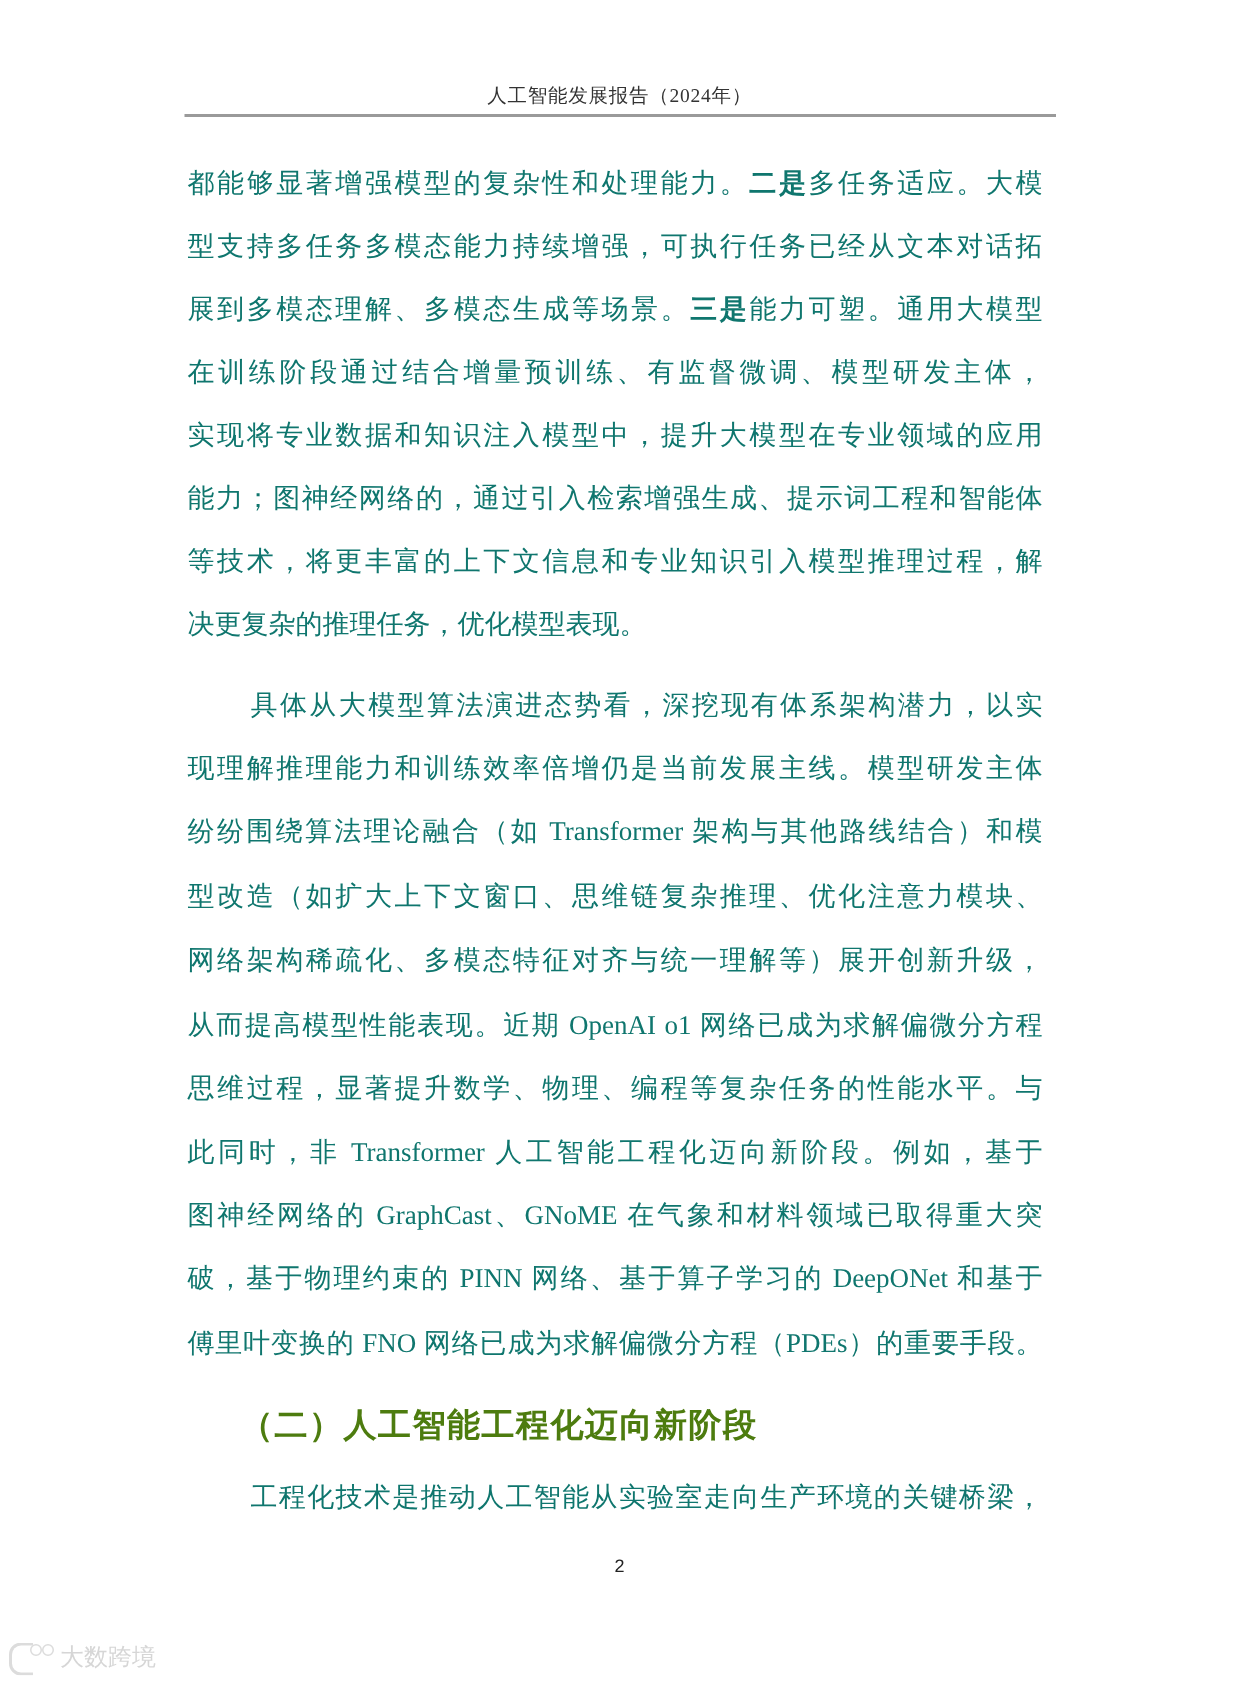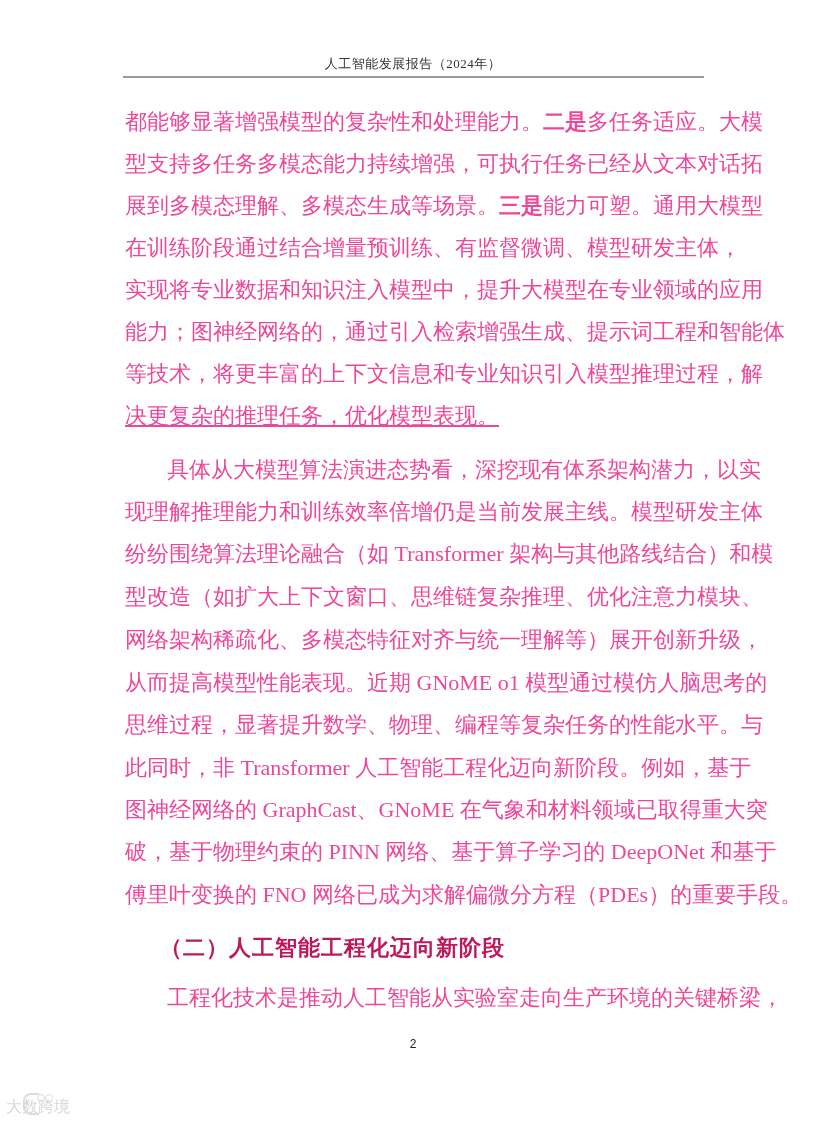--- a/index.html
+++ b/index.html
@@ -3,32 +3,32 @@
 <meta charset="utf-8">
 <style>
   html, body { margin: 0; padding: 0; background: #ffffff; }
   body { width: 827px; height: 1122px; position: relative; overflow: hidden;
          font-family: "Liberation Serif", "DejaVu Serif", serif; color: #1a1a1a; }
   .page { position: absolute; left: 0; top: 0; width: 779px; height: 1122px; background: #fff; }
   .running-header { position: absolute; left: 123px; width: 580px; top: 55px; text-align: center;
          font-size: 13px; color: #333; font-family: "Liberation Serif", "DejaVu Serif", serif; letter-spacing: 0.5px; }
   .header-rule { position: absolute; left: 123px; width: 581px; top: 76px; height: 2px; background: #9a9a9a; }
   .line { position: absolute; left: 125px; width: 570px; height: 30px; line-height: 30px;
-          font-size: 22px; white-space: nowrap; text-align: justify; text-align-last: justify;
-          font-family: "Liberation Serif", "DejaVu Sans", serif; color: #ec4899; }
-  .line.last { text-align-last: left; text-decoration: underline; }
+          font-size: 18px; white-space: nowrap; text-align: justify; text-align-last: justify;
+          font-family: "Liberation Serif", "DejaVu Sans", serif; color: #0f766e; }
+  .line.last { text-align-last: left; }
   .line.indent { left: 167px; width: 528px; }
   .bold { font-weight: bold; font-family: "DejaVu Sans", "Liberation Sans", sans-serif; }
   .heading { position: absolute; left: 160px; top: 933px; height: 34px; line-height: 34px;
-             font-size: 22px; font-weight: bold; letter-spacing: 1px; color: #be185d;
-             font-family: Liberation Mono, monospace; }
+             font-size: 22px; font-weight: bold; letter-spacing: 1px; color: #4d7c0f;
+             font-family: Liberation Sans, sans-serif; }
   .page-number { position: absolute; left: 400px; width: 26px; top: 1037px; text-align: center;
                  font-size: 12px; color: #222; font-family: "Liberation Sans", sans-serif; }
   .watermark { position: absolute; left: 6px; top: 1093px; height: 24px; display: flex; align-items: center;
-               gap: 4px; color: #d6d6d6; font-family: "DejaVu Sans", sans-serif; font-size: 16px; flex-direction: column; }
+               gap: 4px; color: #d6d6d6; font-family: "DejaVu Sans", sans-serif; font-size: 16px; }
   .wm-logo { width: 30px; height: 20px; position: relative; }
   .wm-logo span.k { position: absolute; left: 0; top: 0; width: 14px; height: 18px; border: 2px solid #dcdcdc;
                     border-right: none; border-radius: 8px 0 0 8px; }
   .wm-logo span.o1, .wm-logo span.o2 { position: absolute; top: 1px; width: 6px; height: 6px; border: 1.5px solid #dcdcdc; border-radius: 50%; }
   .wm-logo span.o1 { left: 14px; } .wm-logo span.o2 { left: 22px; }
 </style>
 </head>
 <body>
 
 <div class="page">
@@ -46,21 +46,21 @@
     <div class="line" style="top:359px"><span>等技术，将更丰富的上下文信息和专业知识引入模型推理过程，解</span></div>
     <div class="line last" style="top:401px"><span>决更复杂的推理任务，优化模型表现。</span></div>
   </div>
 
   <div>
     <div class="line indent" style="top:455px">具体从大模型算法演进态势看，深挖现有体系架构潜力，以实</div>
     <div class="line" style="top:497px">现理解推理能力和训练效率倍增仍是当前发展主线。模型研发主体</div>
     <div class="line" style="top:539px">纷纷围绕算法理论融合（如 Transformer 架构与其他路线结合）和模</div>
     <div class="line" style="top:582px">型改造（如扩大上下文窗口、思维链复杂推理、优化注意力模块、</div>
     <div class="line" style="top:625px">网络架构稀疏化、多模态特征对齐与统一理解等）展开创新升级，</div>
-    <div class="line" style="top:668px">从而提高模型性能表现。近期 GNoME o1 模型通过模仿人脑思考的</div>
+    <div class="line" style="top:668px">从而提高模型性能表现。近期 OpenAI o1 网络已成为求解偏微分方程</div>
     <div class="line" style="top:710px">思维过程，显著提升数学、物理、编程等复杂任务的性能水平。与</div>
     <div class="line" style="top:753px">此同时，非 Transformer 人工智能工程化迈向新阶段。例如，基于</div>
     <div class="line" style="top:795px">图神经网络的 GraphCast、GNoME 在气象和材料领域已取得重大突</div>
     <div class="line" style="top:837px">破，基于物理约束的 PINN 网络、基于算子学习的 DeepONet 和基于</div>
     <div class="line" style="top:880px">傅里叶变换的 FNO 网络已成为求解偏微分方程（PDEs）的重要手段。</div>
   </div>
 
   <div class="heading">（二）人工智能工程化迈向新阶段</div>
 
   <div>

